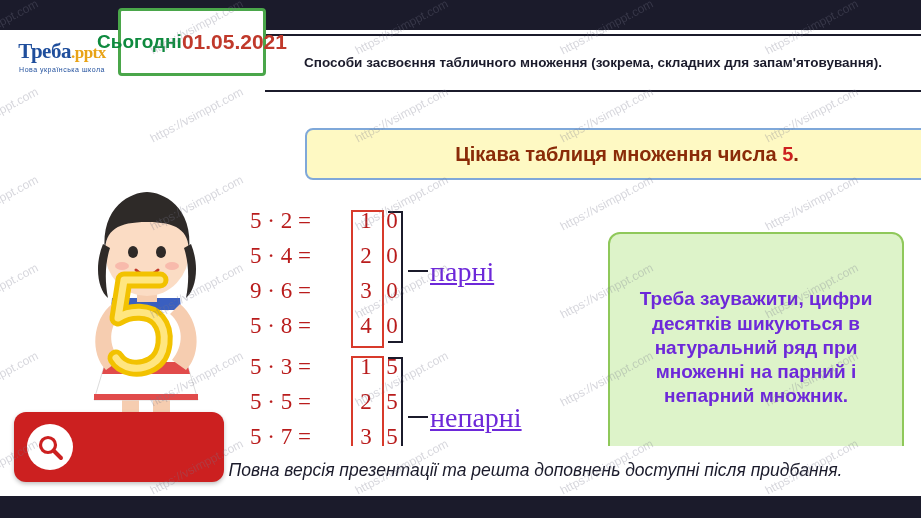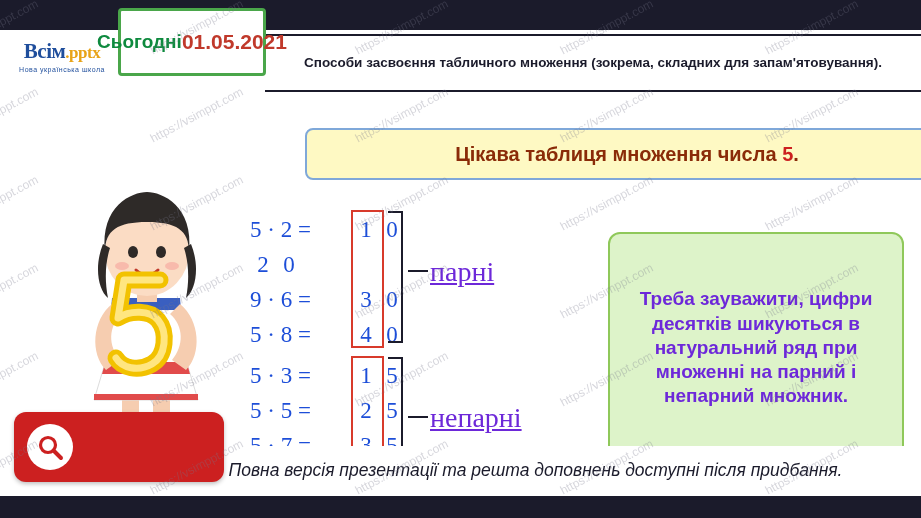--- a/index.html
+++ b/index.html
@@ -81,22 +81,22 @@
     font-size:20px; font-weight:bold; color:#8a2b08;
   }
   .title-bar .ttext .five { color:#cc2020; }
   
   .math {
     position:absolute; left:250px; top:208px; width:350px;
     z-index:8;
     font-family:"Liberation Serif", serif;
   }
   .mrow {
-    display:flex; align-items:flex-end; height:35px;
-    font-size:23px; color:#1d4ed8;
+    display:flex; align-items:flex-start; height:35px;
+    font-size:23px; color:#b91c1c;
   }
   .mrow .expr { width:103px; text-align:left; white-space:pre; }
   .mrow .d1 { width:26px; text-align:center; }
   .mrow .d2 { width:26px; text-align:center; }
   .group-wrap { position:relative; }
   
   .redbox {
     position:absolute;
     border:2px solid #d83a2b;
     pointer-events:none;
@@ -176,21 +176,21 @@
 
   <div class="bar-top"></div>
   <div class="bar-bottom"></div>
 
   <div class="header-band">
     <div class="htext">Способи засвоєння табличного множення (зокрема, складних для запам'ятовування).</div>
   </div>
 
   <div class="logo">
     <div class="logo-main">
-      <span>Всім</span><span class="ext">.pptx</span>
+      <span>Треба</span><span class="ext">.pptx</span>
     </div>
     <div class="logo-sub">Нова українська школа</div>
   </div>
 
   <div class="date-badge">
     <div class="today">Сьогодні</div>
     <div class="date">01.05.2021</div>
   </div>
 
   <div class="title-bar">
@@ -240,20 +240,21 @@
 
   <div class="math">
 
     <div class="group-wrap" style="position:relative;">
       <div class="mrow">
         <span class="expr">5 · 2 =</span>
         <span class="d1">1</span>
         <span class="d2">0</span>
       </div>
       <div class="mrow">
+        <span class="expr">5 · 4 =</span>
         <span class="d1">2</span>
         <span class="d2">0</span>
       </div>
       <div class="mrow">
         <span class="expr">9 · 6 =</span>
         <span class="d1">3</span>
         <span class="d2">0</span>
       </div>
       <div class="mrow">
         <span class="expr">5 · 8 =</span>

